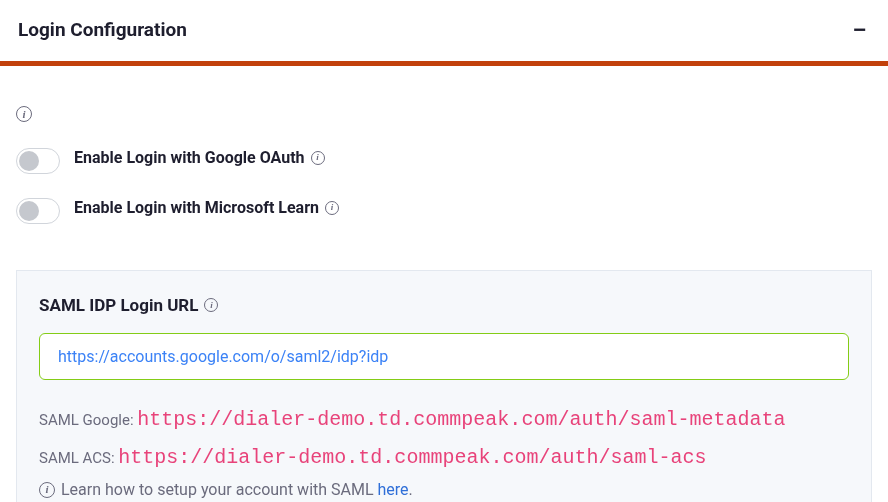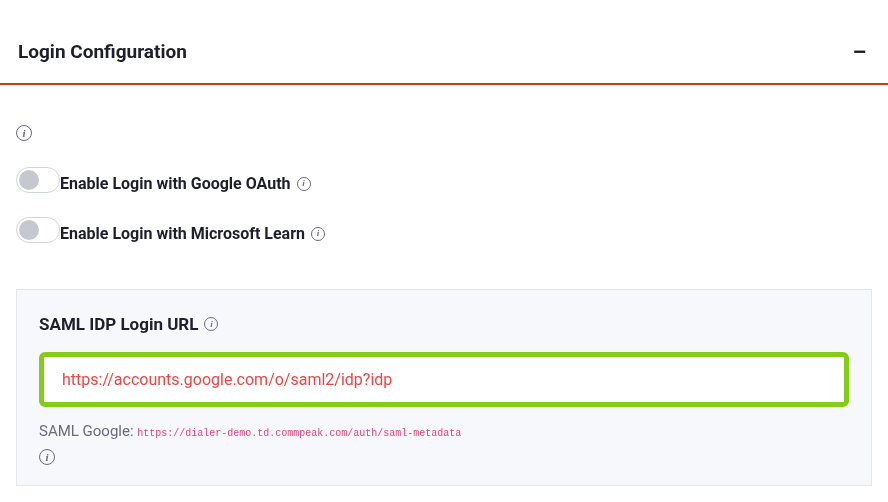--- a/index.html
+++ b/index.html
@@ -12,22 +12,21 @@
       background: #ffffff;
       color: #1e1e2e;
       width: 888px;
       height: 502px;
     }
     .header {
       display: flex;
       justify-content: space-between;
       align-items: center;
       padding: 18px 18px 20px 18px;
-      border-bottom: 2px solid #c2410c;
-      margin-top: 22px;
+      border-bottom: 5px solid #c2410c;
     }
     .header-title {
       font-size: 19px;
       font-weight: 700;
       color: #1e1e2e;
     }
     .collapse-btn {
       background: none;
       border: none;
       font-size: 22px;
@@ -63,21 +62,22 @@
       color: #6b6b7d;
       line-height: 1;
     }
     .info-icon-sm {
       width: 14px;
       height: 14px;
       font-size: 9px;
     }
     .toggle-row {
       display: flex;
-      align-items: flex-end;
+      align-items: flex-start;
+      gap: 14px;
       margin-bottom: 24px;
       margin-top: 16px;
     }
     .toggle {
       position: relative;
       width: 44px;
       height: 26px;
       background: #ffffff;
       border: 1px solid #d1d5db;
       border-radius: 14px;
@@ -113,37 +113,37 @@
       gap: 6px;
       font-size: 17px;
       font-weight: 700;
       color: #1e1e2e;
       margin-bottom: 18px;
     }
     .saml-input {
       width: 100%;
       padding: 13px 18px;
       font-size: 16px;
-      color: #ef4444;
+      color: #3b82f6;
       background: #ffffff;
-      border: 5px solid #84cc16;
+      border: 1px solid #84cc16;
       border-radius: 6px;
       outline: none;
-      margin-bottom: 12px;
+      margin-bottom: 24px;
       font-family: inherit;
     }
     .meta-row {
       font-size: 15px;
       color: #6b6b7d;
       margin-bottom: 6px;
       line-height: 1.6;
     }
     .meta-row .code {
       font-family: "SFMono-Regular", Consolas, "Liberation Mono", Menlo, monospace;
-      font-size: 10px;
+      font-size: 20px;
       color: #e8437a;
     }
     .learn-row {
       display: flex;
       align-items: center;
       gap: 6px;
       font-size: 16px;
       color: #6b6b7d;
       margin-top: 4px;
     }
@@ -195,19 +195,26 @@
       <span class="info-icon info-icon-sm">i</span>
     </div>
 
     <input type="text" class="saml-input" value="https://accounts.google.com/o/saml2/idp?idp" style="">
 
     <div class="meta-row">
       <span>SAML Google:</span>
       <span class="code">https://dialer-demo.td.commpeak.com/auth/saml-metadata</span>
     </div>
 
+    <div class="meta-row">
+      <span>SAML ACS:</span>
+      <span class="code">https://dialer-demo.td.commpeak.com/auth/saml-acs</span>
+    </div>
 
     <div class="learn-row">
       <span class="info-icon">i</span>
+      <span>
+        <span>Learn how to setup your account with SAML </span><a class="link">here</a><span>.</span>
+      </span>
     </div>
   </div>
 
 </div>
 
 </body></html>

